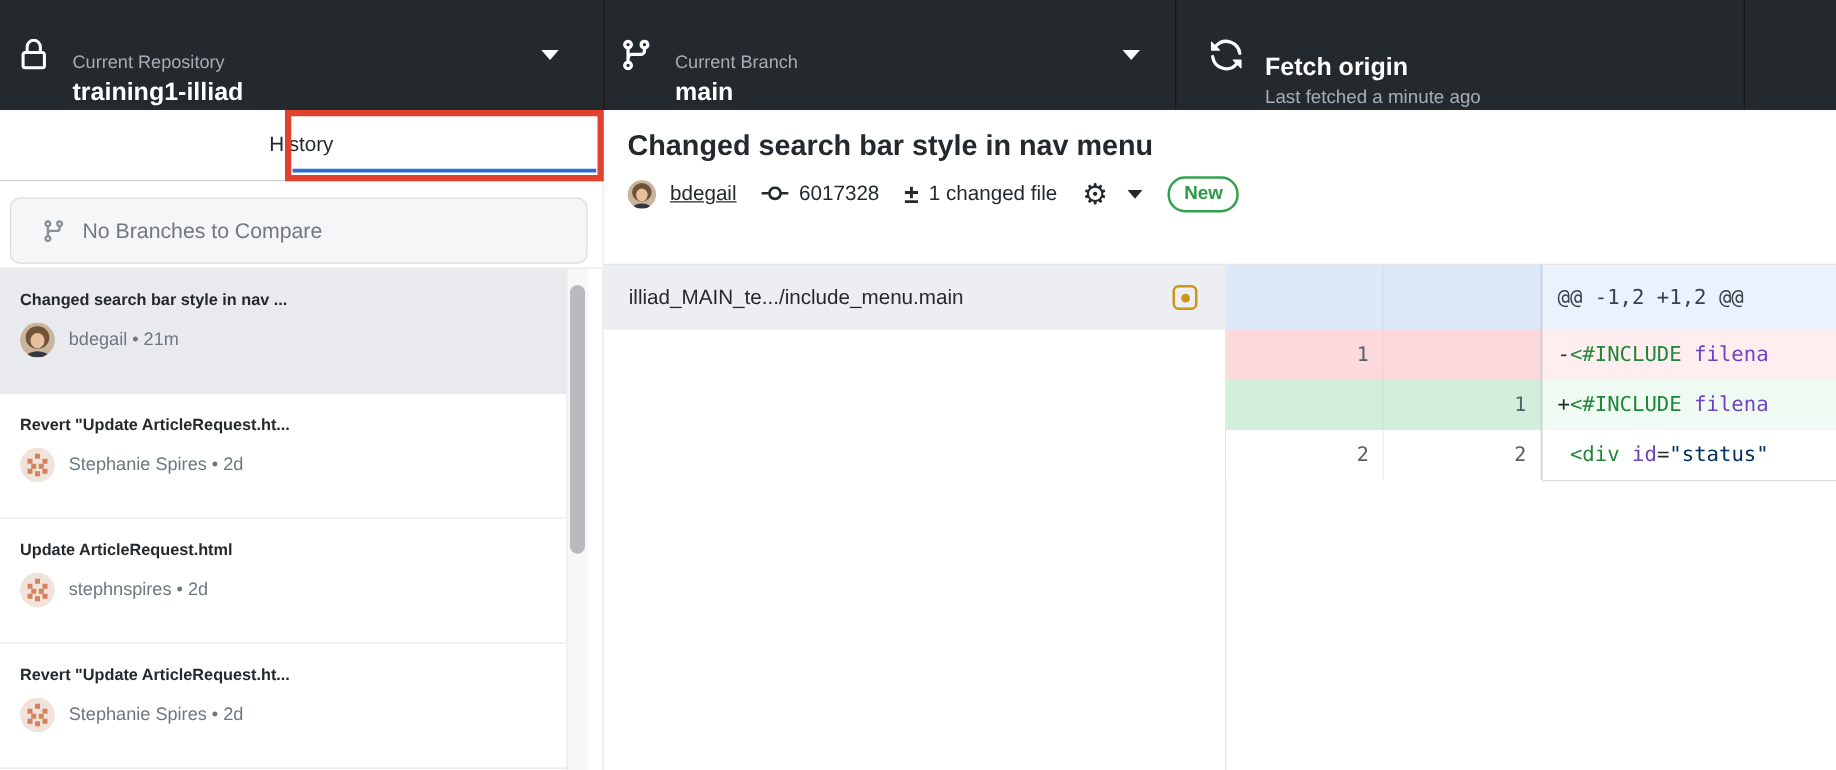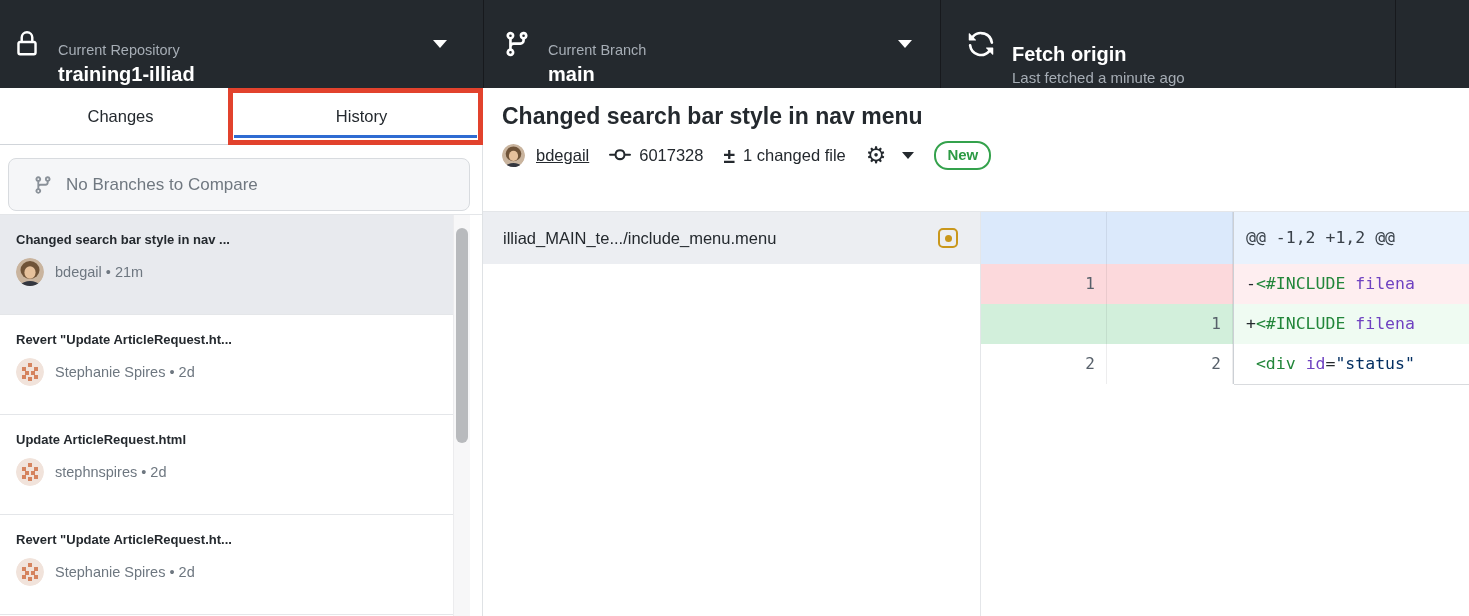--- a/index.html
+++ b/index.html
@@ -3,21 +3,21 @@
 <meta charset="utf-8">
 <style>
   html,body{margin:0;padding:0;background:#fff;}
   .app{position:relative;width:1469px;height:616px;overflow:hidden;
        font-family:"Liberation Sans",sans-serif;color:#24292e;background:#fff;}
 
   
   .toolbar{display:flex;height:88px;background:#24292e;color:#fff;}
   .tb-sec{display:flex;align-items:center;box-sizing:border-box;}
   .tb-repo{width:483px;padding-left:10px;}
-  .tb-branch{width:457px;padding-left:16px;border-left:1px solid #17191d;}
+  .tb-branch{width:457px;padding-left:8px;border-left:1px solid #17191d;}
   .tb-fetch{width:455px;padding-left:23px;border-left:1px solid #17191d;}
   .tb-empty{flex:1;border-left:1px solid #17191d;}
   .tb-icon{display:flex;align-items:center;justify-content:center;width:34px;margin-right:14px;color:#fff;}
   .tb-text{display:flex;flex-direction:column;gap:3px;min-width:0;margin-top:40px;}
   .tb-label{font-size:14.5px;color:#a6adb5;line-height:1.2;}
   .tb-value{font-size:20px;font-weight:700;color:#fff;line-height:1.2;}
   .tb-sub{font-size:15px;color:#a6adb5;line-height:1.2;}
   .caret-w{width:0;height:0;border-left:7px solid transparent;border-right:7px solid transparent;
            border-top:8px solid #fff;margin-left:auto;}
   .tb-repo .caret-w{margin-right:36px;}
@@ -144,21 +144,20 @@
     </div>
 
     <div class="tb-sec tb-empty"></div>
   </div>
 
   <div class="body-row">
 
     <div class="sidebar">
 
       <div class="tabbar">
-        <div class="tab">Changes</div>
         <div class="tab">History</div>
         <div class="tab-underline"></div>
         <div class="annotation-box"></div>
       </div>
 
       <div class="compare-wrap">
         <div class="compare-box">
           <span class="b-icon">
             <svg width="20" height="20" viewBox="0 0 16 16" fill="currentColor">
                 <path d="M9.5 3.25a2.25 2.25 0 1 1 3 2.122V6A2.5 2.5 0 0 1 10 8.5H6a1 1 0 0 0-1 1v1.128a2.251 2.251 0 1 1-1.5 0V5.372a2.25 2.25 0 1 1 1.5 0v1.836A2.493 2.493 0 0 1 6 7h4a1 1 0 0 0 1-1v-.628a2.25 2.25 0 0 1-1.5-2.122Zm-6 0a.75.75 0 1 0 1.5 0 .75.75 0 0 0-1.5 0Zm8.25-.75a.75.75 0 1 0 0 1.5.75.75 0 0 0 0-1.5ZM4.25 12a.75.75 0 1 0 0 1.5.75.75 0 0 0 0-1.5Z"></path>
@@ -286,21 +285,21 @@
             <span class="meta-ic gear-glyph">⚙</span>
             <span class="caret-d"></span>
           </span>
           <span class="badge-new">New</span>
         </div>
       </div>
 
       <div class="content-row">
         <div class="files">
           <div class="file-row">
-            <span class="file-name">illiad_MAIN_te.../include_menu.menu</span>
+            <span class="file-name">illiad_MAIN_te.../include_menu.main</span>
             <span class="mod-icon">
                 <i></i>
               </span>
           </div>
         </div>
 
         <div class="diff">
           <div class="drow hunk">
             <div class="gut"></div>
             <div class="gut"></div>

